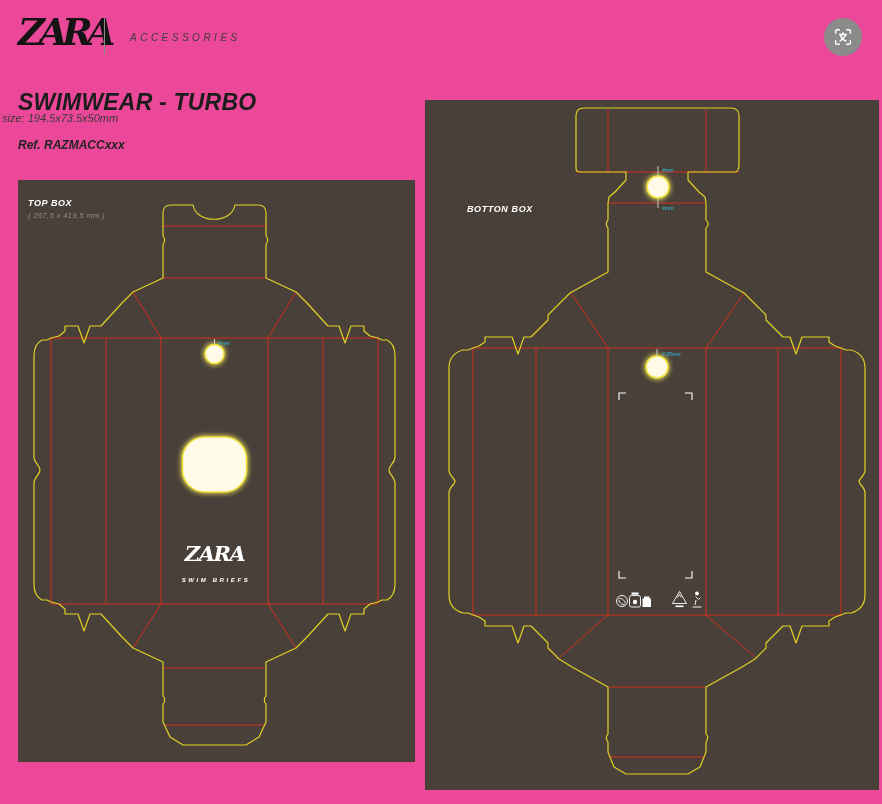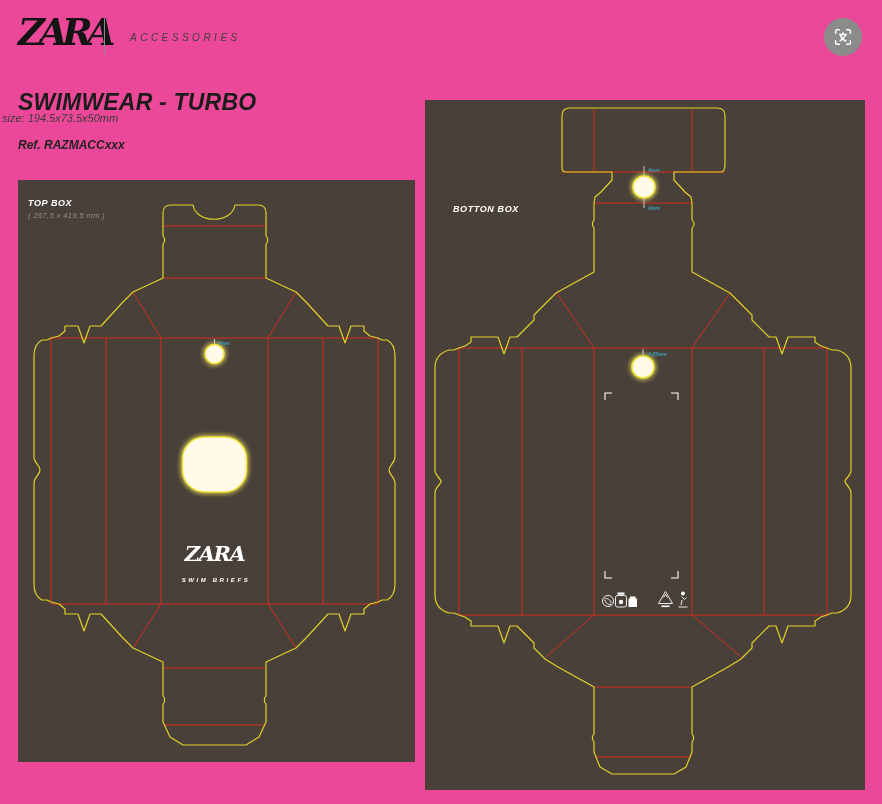--- a/index.html
+++ b/index.html
@@ -15,21 +15,21 @@
                  border-radius:50%;background:#8b8b8b;padding:0;cursor:pointer;
                  display:flex;align-items:center;justify-content:center;}
   
   .title-product{position:absolute;left:18px;top:89px;margin:0;font-size:23px;font-weight:700;
                  color:#1c1c1c;letter-spacing:0.2px;}
   .title-size{position:absolute;left:2px;top:112px;font-size:11px;color:#3a3a3a;}
   .title-ref{position:absolute;left:18px;top:126px;font-size:12px;font-weight:700;color:#222;margin-top:12px;}
   
   .panel{position:absolute;background:#49403a;}
   .panel-left{left:18px;top:180px;width:397px;height:582px;}
-  .panel-right{left:425px;top:100px;width:440px;height:690px;}
+  .panel-right{left:425px;top:100px;width:440px;height:690px;padding-left:14px;}
   .panel svg{display:block;width:100%;height:100%;}
   .cut{fill:none;stroke:#e0d125;stroke-width:1.2;stroke-linejoin:round;stroke-linecap:round;}
   .crease{fill:none;stroke:#d22d1e;stroke-width:1;stroke-linecap:butt;}
   .hole{fill:#fffbe8;stroke:#f2e43c;stroke-width:1.6;}
   .glow{fill:none;stroke:#f6ec5a;stroke-width:4;opacity:.8;}
   .tick{stroke:#cfd8da;stroke-width:0.9;}
   .ann{fill:#3aa0b4;font-size:5px;font-weight:700;font-family:"Liberation Sans",sans-serif;}
   .boxlabel{fill:#ffffff;font-size:9px;font-weight:700;letter-spacing:0.6px;
             font-family:"Liberation Sans",sans-serif;}
   .boxdims{fill:#968e89;font-size:7.5px;letter-spacing:0.4px;font-family:"Liberation Sans",sans-serif;}

